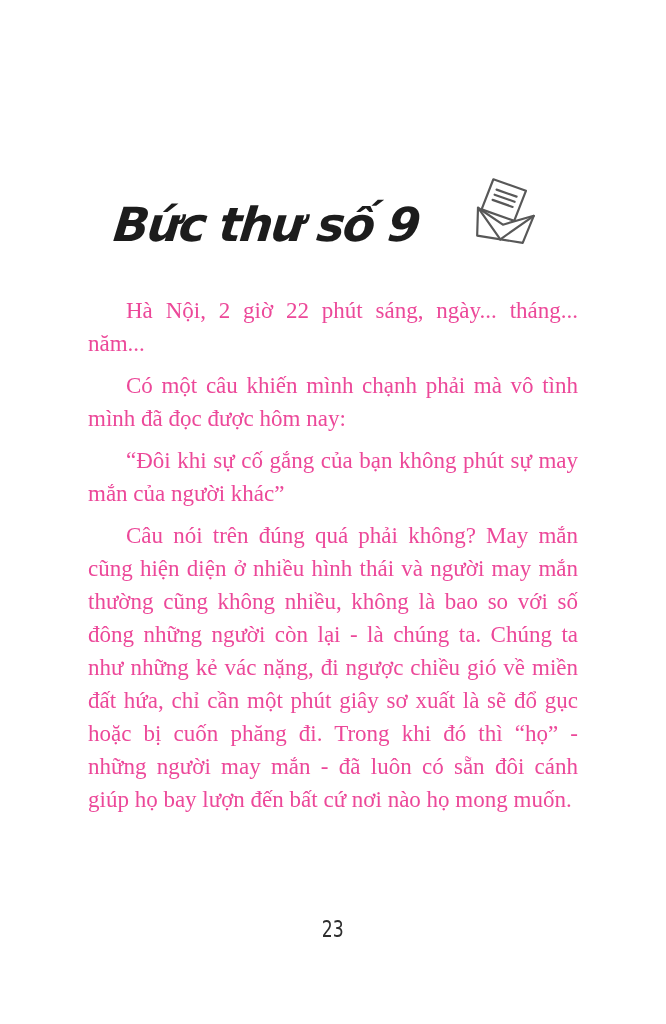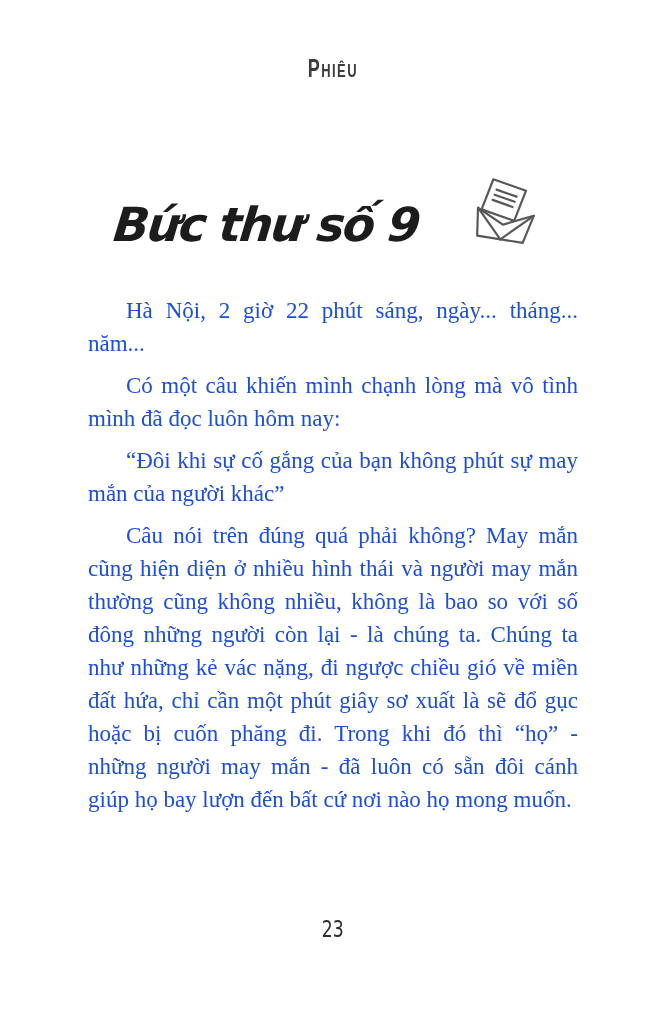--- a/index.html
+++ b/index.html
@@ -63,21 +63,21 @@
     height: 78px;
     flex: 0 0 auto;
   }
 
   
   .body-text {
     position: absolute;
     top: 294px;
     left: 88px;
     right: 88px;
-    color: #1d4ed8;
+    color: #ec4899;
   }
   .body-text p {
     margin: 0 0 9px 0;
     font-size: 23px;
     line-height: 33px;
     text-align: justify;
     text-indent: 38px;
   }
 
   
@@ -96,23 +96,20 @@
     font-weight: 500;
     color: #2e2e2e;
     transform: scaleX(0.75);
   }
 </style>
 </head>
 <body>
 
 <div class="page">
 
-  <header class="running-header">
-    <span class="hdr-text">Phiêu</span>
-  </header>
 
   <div class="chapter-row">
     <h1 class="chapter-title">Bức thư số 9</h1>
     <span class="chapter-icon">
       <svg viewBox="0 0 100 100" width="80" height="78" aria-hidden="true">
         <g transform="rotate(13 50 52)" fill="#ffffff" stroke="#585858" stroke-width="2.8" stroke-linejoin="round" stroke-linecap="round">
 
           <polygon points="25,10 69,15 63,56 19,51"></polygon>
           <line x1="32" y1="22" x2="59" y2="25" fill="none"></line>
           <line x1="31" y1="29" x2="58" y2="32" fill="none"></line>
@@ -122,21 +119,21 @@
 
           <line x1="14" y1="50" x2="51" y2="83" fill="none"></line>
           <line x1="86" y1="44" x2="51" y2="83" fill="none"></line>
         </g>
       </svg>
     </span>
   </div>
 
   <main class="body-text">
     <p>Hà Nội, 2 giờ 22 phút sáng, ngày... tháng... năm...</p>
-    <p>Có một câu khiến mình chạnh lòng mà vô tình mình đã đọc luôn hôm nay:</p>
+    <p>Có một câu khiến mình chạnh phải mà vô tình mình đã đọc được hôm nay:</p>
     <p>“Đôi khi sự cố gắng của bạn không phút sự may mắn của người khác”</p>
     <p>Câu nói trên đúng quá phải không? May mắn cũng hiện diện ở nhiều hình thái và người may mắn thường cũng không nhiều, không là bao so với số đông những người còn lại - là chúng ta. Chúng ta như những kẻ vác nặng, đi ngược chiều gió về miền đất hứa, chỉ cần một phút giây sơ xuất là sẽ đổ gục hoặc bị cuốn phăng đi. Trong khi đó thì “họ” - những người may mắn - đã luôn có sẵn đôi cánh giúp họ bay lượn đến bất cứ nơi nào họ mong muốn.</p>
   </main>
 
   <footer class="page-number">
     <span class="num-text">23</span>
   </footer>
 
 </div>
 

